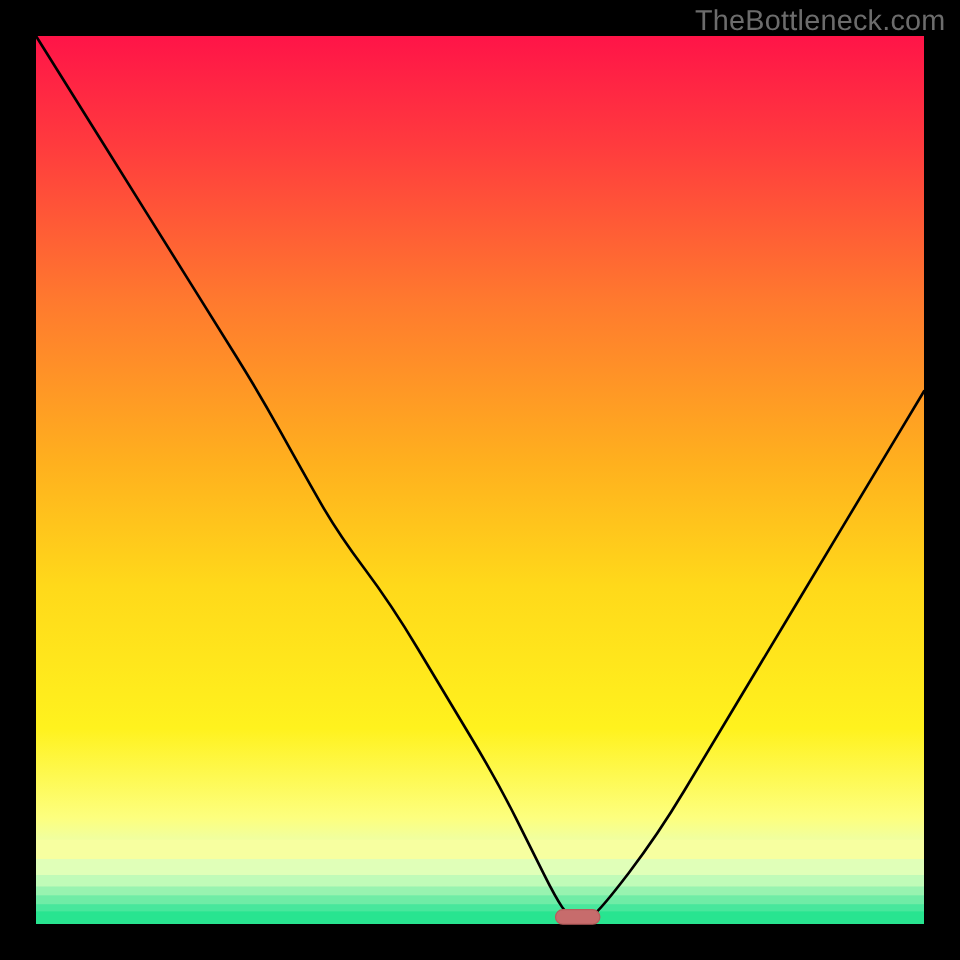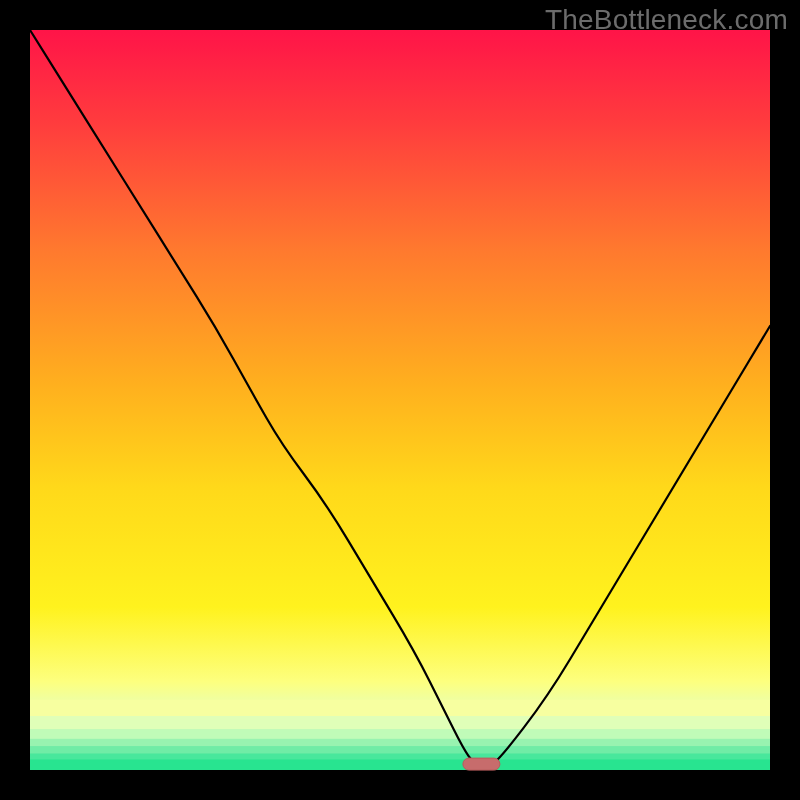--- a/index.html
+++ b/index.html
@@ -14,21 +14,21 @@
   #chart-wrap {
     position: relative;
     width: 800px;
     height: 800px;
   }
   #watermark {
     position: absolute;
     top: 4px;
     right: 12px;
     text-align: right;
-    font-size: 28px;
+    font-size: 24px;
     color: #6c6c6c;
     font-weight: 400;
     letter-spacing: 0.2px;
     z-index: 10;
   }
   svg { display: block; }
 </style>
 </head>
 <body>
 

